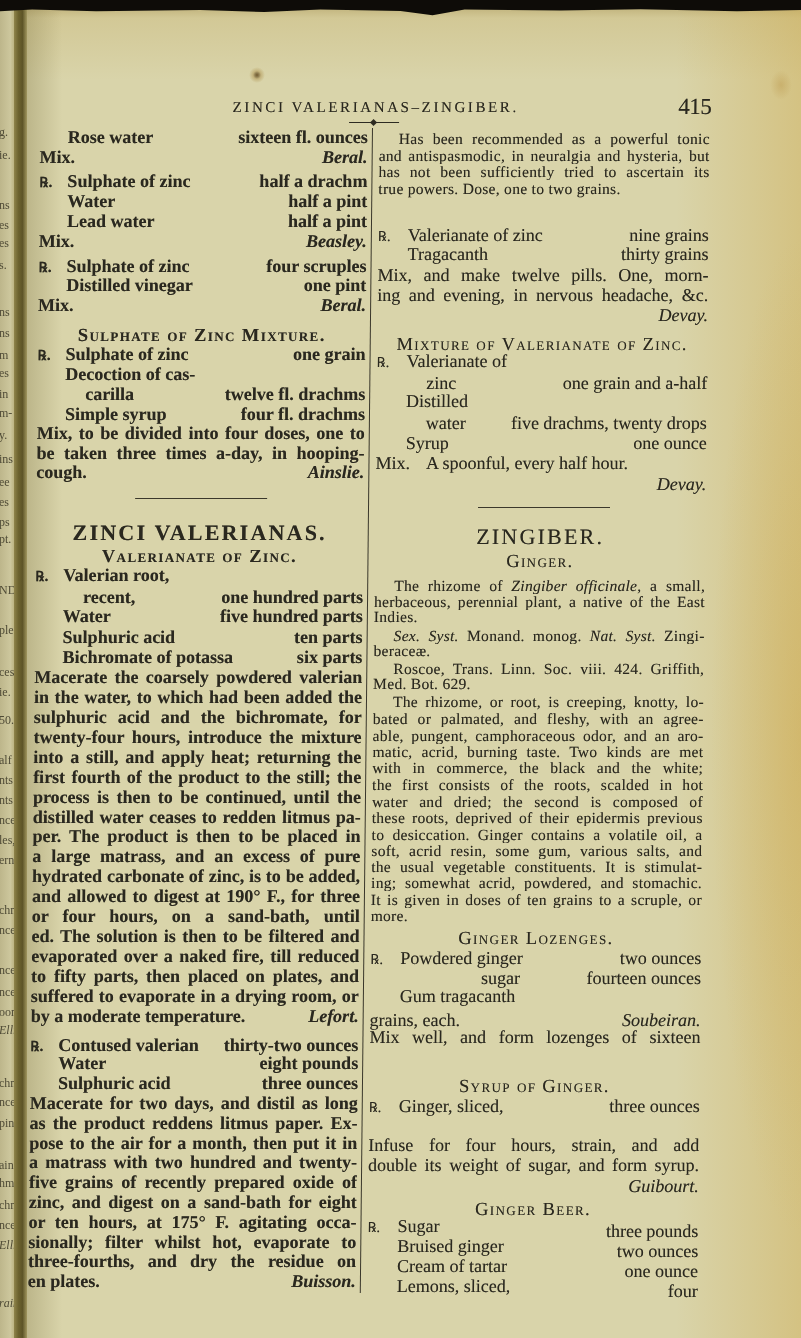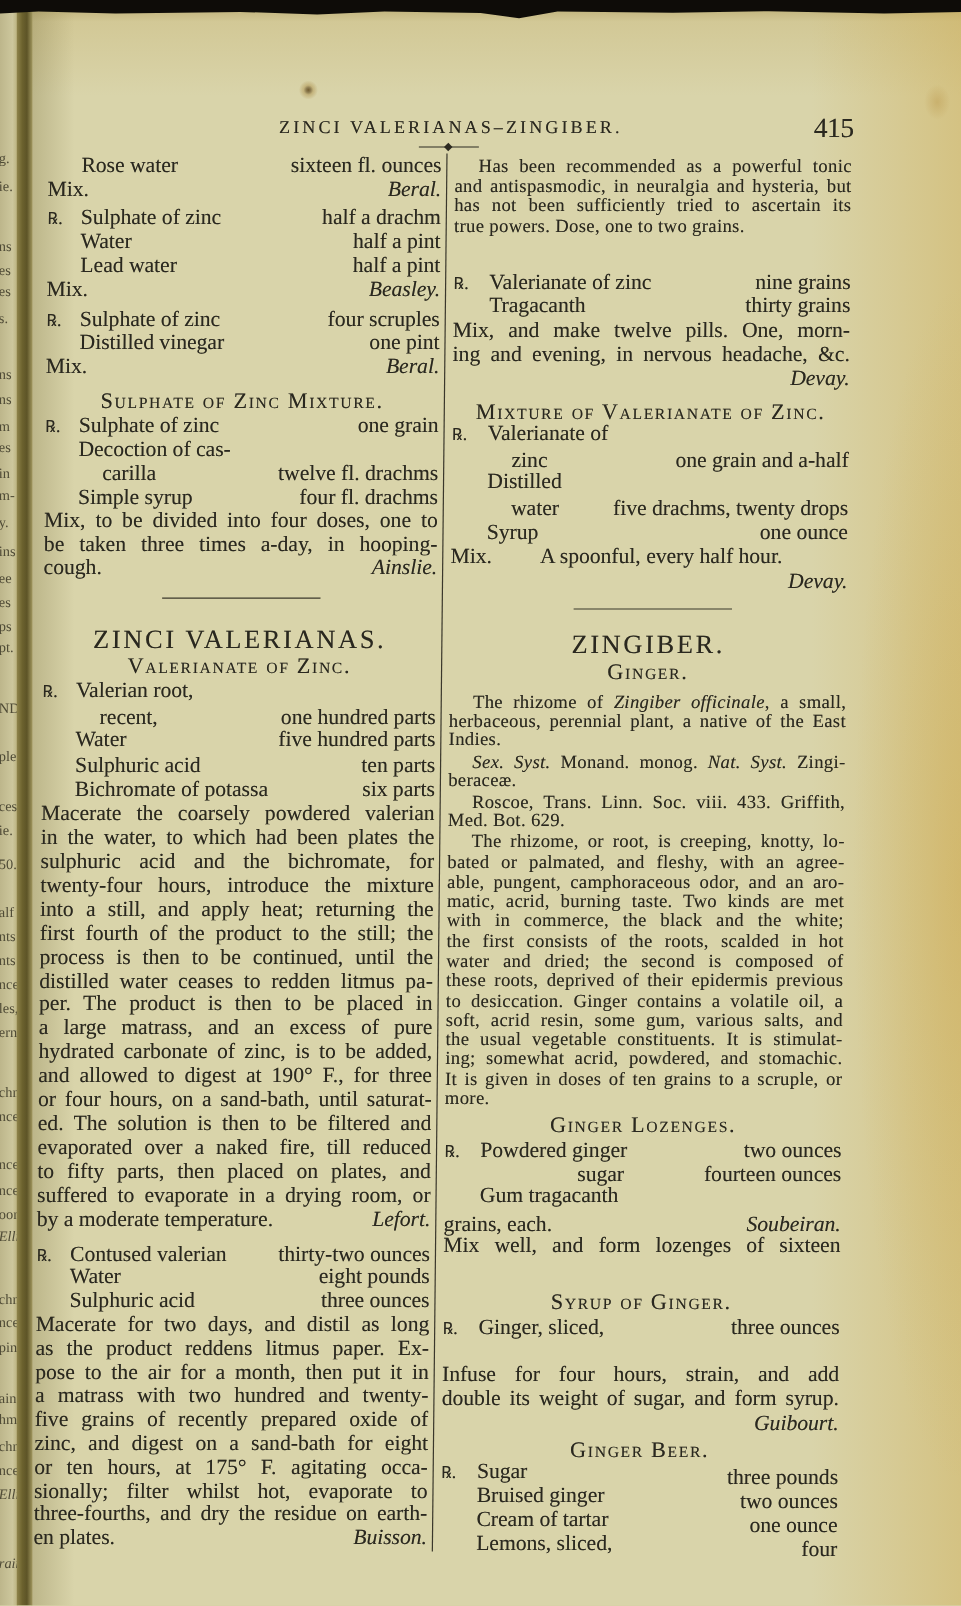--- a/index.html
+++ b/index.html
@@ -42,40 +42,40 @@
     position: absolute; left: 0; top: 0; width: 801px; height: 16px; background: #0e0c08;
     clip-path: polygon(0 0, 100% 0, 100% 62%, 92% 70%, 80% 58%, 70% 66%, 58% 60%, 54% 95%, 50% 68%, 40% 60%, 33% 75%, 25% 62%, 12% 70%, 4% 60%, 0 70%);
   }
   .content {
     position: absolute; left: 0; top: 0; width: 801px; height: 1338px;
     transform: skewX(-0.6deg); transform-origin: 0 700px;
     text-shadow: 0 0 0.5px rgba(42,40,31,0.45);
   }
   .ln { position: absolute; font-size: 18px; line-height: 20px; height: 20px; white-space: nowrap; }
   .sm { font-size: 15.5px; line-height: 17px; height: 17px; letter-spacing: 0.3px; }
-  .cL { left: 34px; width: 328px; }
+  .cL { left: 34px; width: 328px; font-weight: bold; }
   .cR { left: 373px; width: 331px; }
   .row { display: flex; align-items: baseline; }
   .amt { margin-left: auto; }
   .auth { margin-left: auto; font-style: italic; }
   .rx { display: inline-block; width: 28px; flex: none; font-family: "DejaVu Serif", serif; font-size: 14px; }
   .cR .rx { width: 30px; }
   .jl { white-space: normal; text-align: justify; text-align-last: justify; overflow: hidden; }
   .hd { text-align: center; }
   .sc { font-variant: small-caps; font-size: 18.5px; letter-spacing: 1.4px; line-height: 22px; height: 22px; }
   .caps { font-size: 22px; letter-spacing: 2.2px; line-height: 26px; height: 26px; }
   .runhead { font-size: 15px; line-height: 18px; height: 18px; letter-spacing: 2.6px; text-align: center; }
   .pgnum { font-size: 23px; line-height: 26px; height: 26px; text-align: right; letter-spacing: -0.5px; }
   .hrule { position: absolute; height: 1px; background: #3b382b; }
   .vrule { position: absolute; left: 366px; top: 128px; width: 1px; height: 1165px; background: #3a372b; }
   .orn { position: absolute; height: 1px; background: #2d2b21; }
   .orn::after { content: ""; position: absolute; left: 22px; top: -2.5px; width: 5px; height: 5px; background: #2d2b21; transform: rotate(45deg); }
   .it { font-style: italic; }
   .drop { position: relative; top: 5px; }
-  .mixgap { margin-left: 40px; }
+  .mixgap { margin-left: 16px; }
 </style>
 </head>
 <body>
 
 <div class="paper"></div>
 <div class="stain"></div>
 <div class="stain2"></div>
 
 <div class="facing">
   <div class="frag" style="top:125px">g.</div>
@@ -218,21 +218,21 @@
   <div class="ln cL row" style="top:627px;padding-left:28px">
     <span>Sulphuric acid</span>
     <span class="amt">ten parts</span>
   </div>
   <div class="ln cL row" style="top:647px;padding-left:28px">
     <span>Bichromate of potassa</span>
     <span class="amt">six parts</span>
   </div>
 
   <div class="ln cL jl" style="top:667px">Macerate the coarsely powdered valerian</div>
-  <div class="ln cL jl" style="top:687px">in the water, to which had been plates the</div>
+  <div class="ln cL jl" style="top:687px">in the water, to which had been added the</div>
   <div class="ln cL jl" style="top:707px">sulphuric acid and the bichromate, for</div>
   <div class="ln cL jl" style="top:727px">twenty-four hours, introduce the mixture</div>
   <div class="ln cL jl" style="top:747px">into a still, and apply heat; returning the</div>
   <div class="ln cL jl" style="top:767px">first fourth of the product to the still; the</div>
   <div class="ln cL jl" style="top:787px">process is then to be continued, until the</div>
   <div class="ln cL jl" style="top:807px">distilled water ceases to redden litmus pa-</div>
   <div class="ln cL jl" style="top:826px">per. The product is then to be placed in</div>
   <div class="ln cL jl" style="top:846px">a large matrass, and an excess of pure</div>
   <div class="ln cL jl" style="top:866px">hydrated carbonate of zinc, is to be added,</div>
   <div class="ln cL jl" style="top:886px">and allowed to digest at 190° F., for three</div>
@@ -328,21 +328,21 @@
 
   <div class="ln cR sm jl" style="top:577px;padding-left:20px">
     <span>The rhizome of </span><span class="it">Zingiber officinale</span><span>, a small,</span>
   </div>
   <div class="ln cR sm jl" style="top:593px">herbaceous, perennial plant, a native of the East</div>
   <div class="ln cR sm" style="top:608px">Indies.</div>
   <div class="ln cR sm jl" style="top:627px;padding-left:20px">
     <span class="it">Sex. Syst.</span><span> Monand. monog. </span><span class="it">Nat. Syst.</span><span> Zingi-</span>
   </div>
   <div class="ln cR sm" style="top:642px">beraceæ.</div>
-  <div class="ln cR sm jl" style="top:660px;padding-left:20px">Roscoe, Trans. Linn. Soc. viii. 433. Griffith,</div>
+  <div class="ln cR sm jl" style="top:660px;padding-left:20px">Roscoe, Trans. Linn. Soc. viii. 424. Griffith,</div>
   <div class="ln cR sm" style="top:675px">Med. Bot. 629.</div>
 
   <div class="ln cR sm jl" style="top:693px;padding-left:20px">The rhizome, or root, is creeping, knotty, lo-</div>
   <div class="ln cR sm jl" style="top:710px">bated or palmated, and fleshy, with an agree-</div>
   <div class="ln cR sm jl" style="top:727px">able, pungent, camphoraceous odor, and an aro-</div>
   <div class="ln cR sm jl" style="top:743px">matic, acrid, burning taste. Two kinds are met</div>
   <div class="ln cR sm jl" style="top:759px">with in commerce, the black and the white;</div>
   <div class="ln cR sm jl" style="top:776px">the first consists of the roots, scalded in hot</div>
   <div class="ln cR sm jl" style="top:793px">water and dried; the second is composed of</div>
   <div class="ln cR sm jl" style="top:809px">these roots, deprived of their epidermis previous</div>

